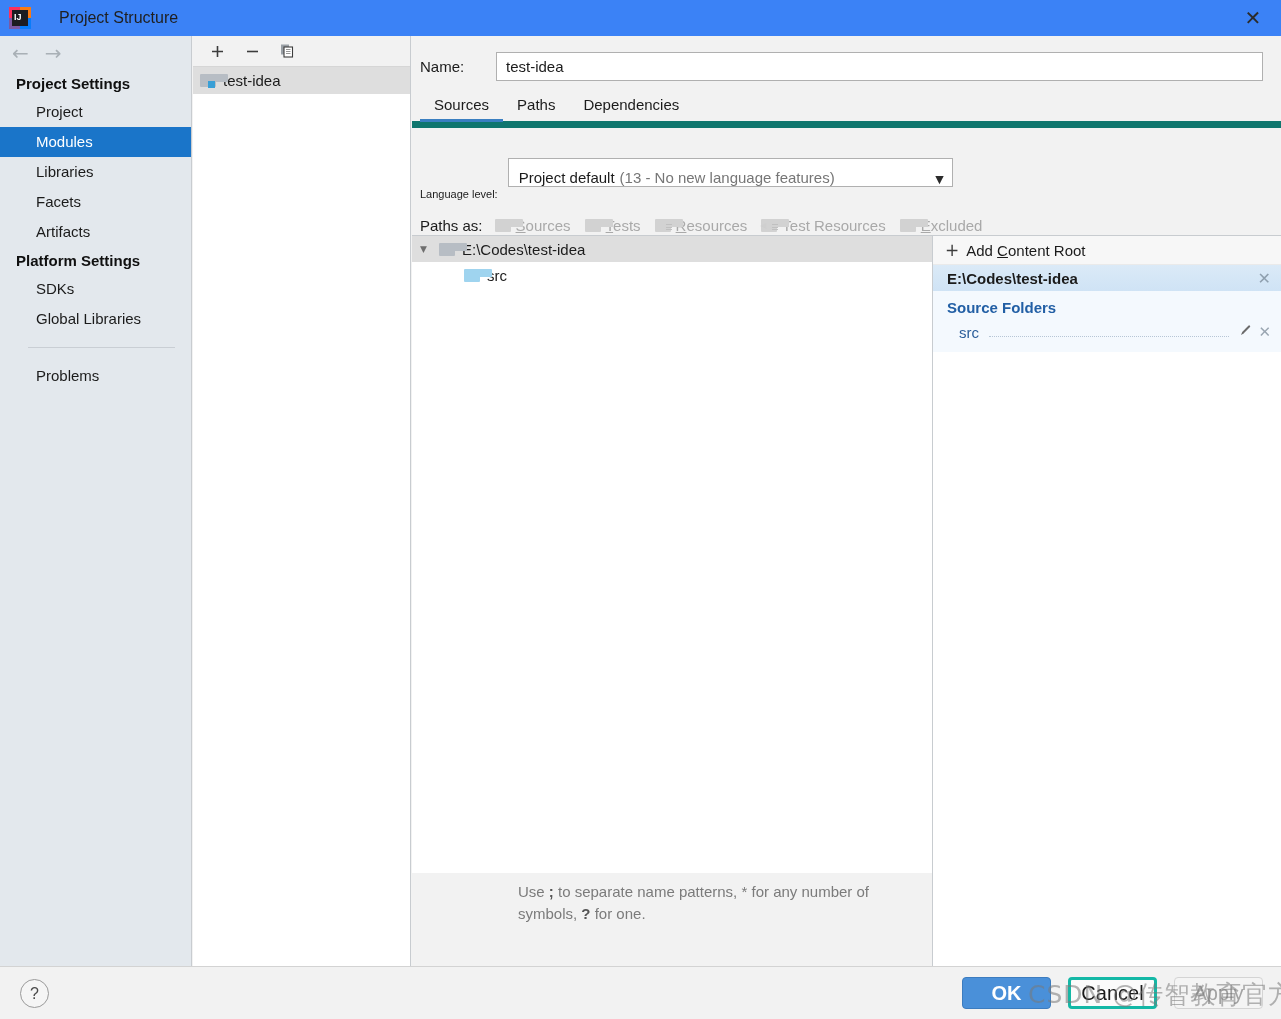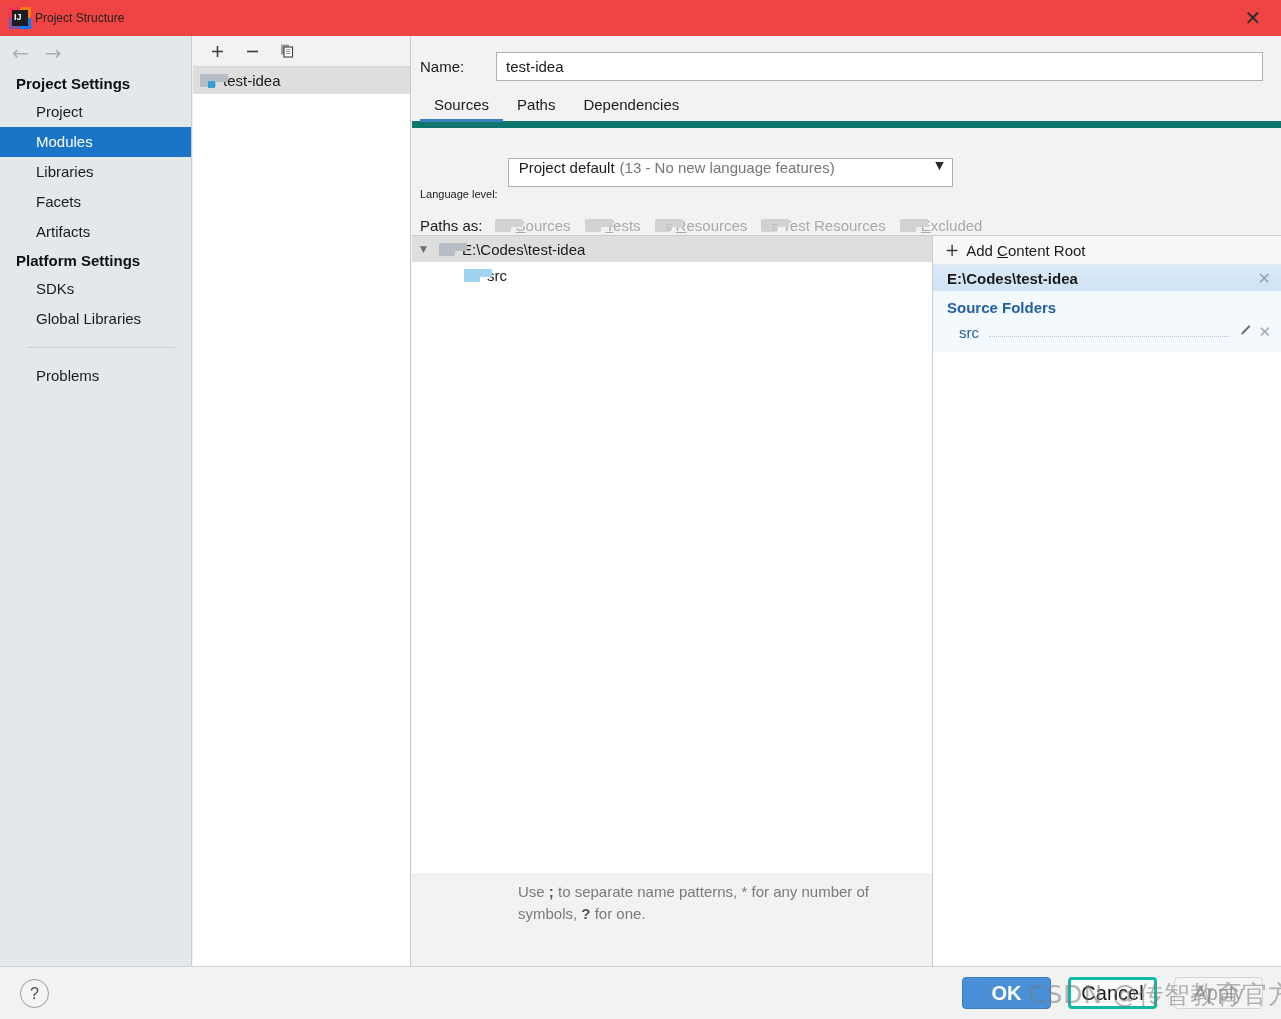--- a/index.html
+++ b/index.html
@@ -12,21 +12,21 @@
   #app {
     position: relative;
     width: 1281px; height: 1019px;
     background: #f2f2f2;
   }
 
   
   .titlebar {
     position: absolute; left: 0; top: 0;
     width: 1281px; height: 36px;
-    background: #ef4444;
+    background: #3b82f6;
     display: flex; align-items: center;
   }
   .logo {
     width: 22px; height: 22px; margin-left: 9px;
     position: relative; flex: none;
   }
   .logo .sq {
     position: absolute; width: 11px; height: 11px;
   }
   .logo .s1 { left: 0;  top: 0;  background: #fe315d; }
@@ -36,22 +36,22 @@
   .logo .inner {
     position: absolute; left: 3px; top: 3px;
     width: 16px; height: 16px; background: #1c1c21;
   }
   .logo .ij {
     position: absolute; left: 5px; top: 5px;
     font-size: 9px; font-weight: bold; color: #fff;
     font-family: "Liberation Sans", sans-serif; line-height: 11px;
   }
   .title-text {
-    margin-left: 4px;
-    font-size: 12px; color: #1f1f1f;
+    margin-left: 28px;
+    font-size: 16px; color: #1f1f1f;
   }
   .win-close {
     position: absolute; right: 0; top: 0;
     width: 56px; height: 36px;
     display: flex; align-items: center; justify-content: center;
     font-size: 20px; color: #2b2b2b; cursor: pointer;
     font-family: "DejaVu Sans", sans-serif;
   }
 
   
@@ -166,21 +166,21 @@
   }
 
   .lang-row {
     display: flex; align-items: center;
     padding: 16px 0 0 8px;
   }
   .lang-label { font-size: 11px; color: #1b1b1b; margin-right: 10px; margin-top: 44px; }
   .lang-combo {
     width: 445px; height: 29px;
     border: 1px solid #b0b0b0; background: #ffffff;
-    display: flex; align-items: flex-start;
+    display: flex; align-items: flex-end;
     padding: 0 8px 0 10px; cursor: pointer;
   }
   .lang-combo .val { font-size: 15px; color: #1b1b1b; }
   .lang-combo .hint { font-size: 15px; color: #767676; margin-left: 5px; }
   .lang-combo .caret {
     margin-left: auto; font-size: 11px; color: #2b2b2b;
     font-family: "DejaVu Sans", sans-serif;
   }
 
   .markas-row {

